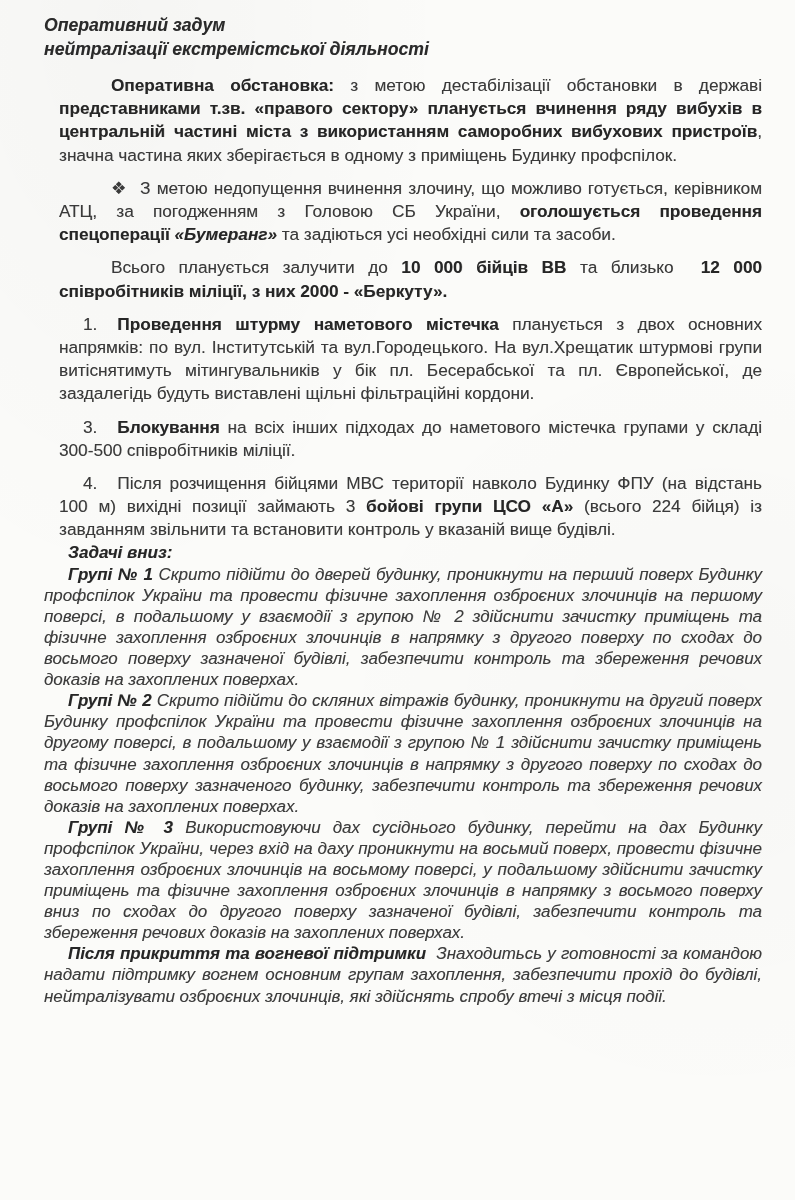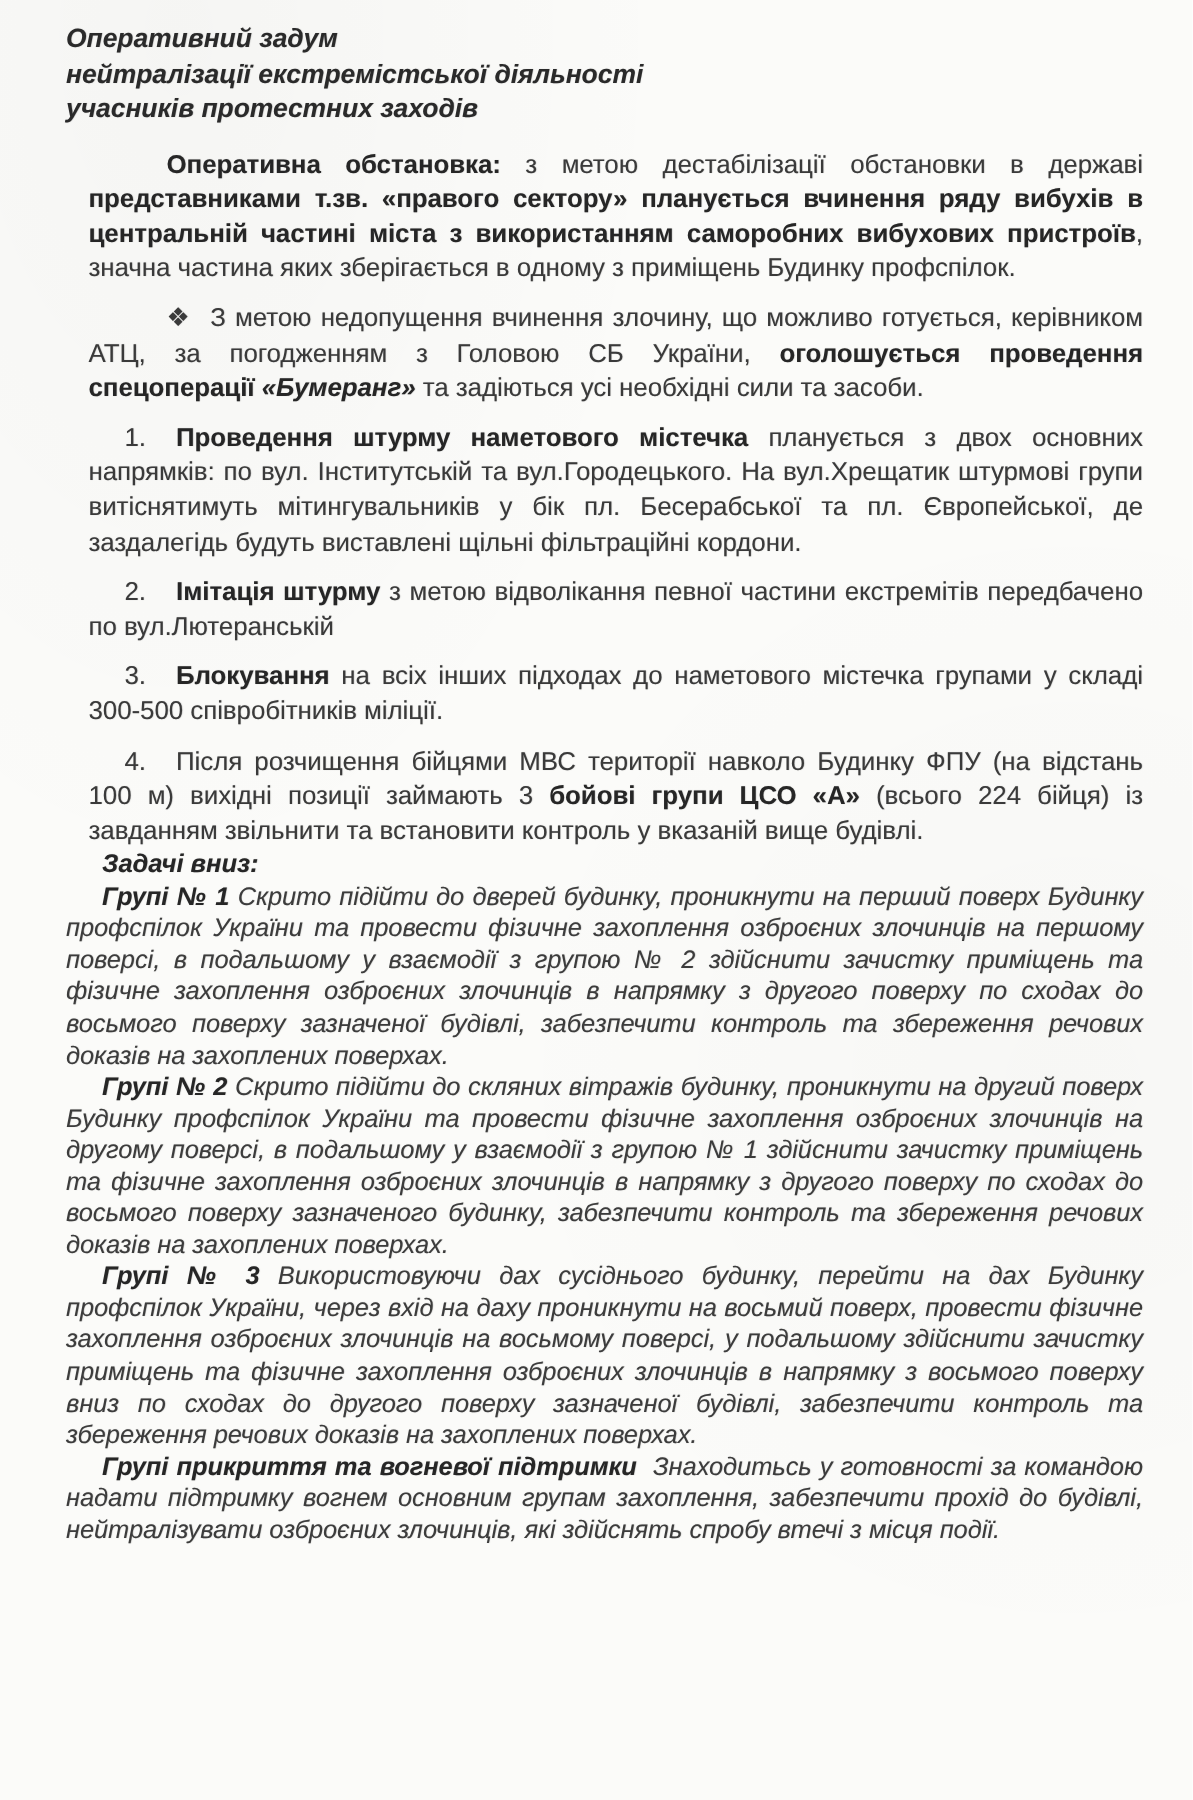--- a/index.html
+++ b/index.html
@@ -28,41 +28,40 @@
   .gb { font-weight:bold; color:#262626;margin-top:44px; }
 </style>
 </head>
 <body>
 
 <div class="page">
 
   <div class="title">
     <div>Оперативний задум</div>
     <div>нейтралізації екстремістської діяльності</div>
-    <div>учасників протестних заходів</div>
   </div>
 
   <p class="para"><span class="b">Оперативна обстановка: </span><span>з метою дестабілізації обстановки в державі </span><span class="b">представниками т.зв. «правого сектору» планується вчинення ряду вибухів в центральній частині міста з використанням саморобних вибухових пристроїв</span><span>, значна частина яких зберігається в одному з приміщень Будинку профспілок.</span></p>
 
   <p class="para"><span>❖</span><span>&nbsp; З метою недопущення вчинення злочину, що можливо готується, керівником АТЦ, за погодженням з Головою СБ України, </span><span class="b">оголошується проведення спецоперації </span><span class="bi">«Бумеранг»</span><span> та задіються усі необхідні сили та засоби.</span></p>
 
 
+  <p class="para"><span>Всього планується залучити до </span><span class="b">10 000 бійців ВВ</span><span> та близько &nbsp;</span><span class="b">12 000 співробітників міліції, з них 2000 - «Беркуту».</span></p>
 
   <p class="para numbered"><span>1.</span><span class="numgap"></span><span class="b">Проведення штурму наметового містечка</span><span> планується з двох основних напрямків: по вул. Інститутській та вул.Городецького. На вул.Хрещатик штурмові групи витіснятимуть мітингувальників у бік пл. Бесерабської та пл. Європейської, де заздалегідь будуть виставлені щільні фільтраційні кордони.</span></p>
 
-  <p class="para numbered"><span>2.</span><span class="numgap"></span><span class="b">Імітація штурму</span><span> з метою відволікання певної частини екстремітів передбачено по вул.Лютеранській</span></p>
 
   <p class="para numbered"><span>3.</span><span class="numgap"></span><span class="b">Блокування</span><span> на всіх інших підходах до наметового містечка групами у складі 300-500 співробітників міліції.</span></p>
 
   <p class="para numbered no-gap"><span>4.</span><span class="numgap"></span><span>Після розчищення бійцями МВС території навколо Будинку ФПУ (на відстань 100 м) вихідні позиції займають 3 </span><span class="b">бойові групи ЦСО «А»</span><span> (всього 224 бійця) із завданням звільнити та встановити контроль у вказаній вище будівлі.</span></p>
 
   <p class="tasks">Задачі вниз:</p>
 
   <p class="group"><span class="gb">Групі № 1</span><span> Скрито підійти до дверей будинку, проникнути на перший поверх Будинку профспілок України та провести фізичне захоплення озброєних злочинців на першому поверсі, в подальшому у взаємодії з групою № 2 здійснити зачистку приміщень та фізичне захоплення озброєних злочинців в напрямку з другого поверху по сходах до восьмого поверху зазначеної будівлі, забезпечити контроль та збереження речових доказів на захоплених поверхах.</span></p>
 
   <p class="group"><span class="gb">Групі № 2</span><span> Скрито підійти до скляних вітражів будинку, проникнути на другий поверх Будинку профспілок України та провести фізичне захоплення озброєних злочинців на другому поверсі, в подальшому у взаємодії з групою № 1 здійснити зачистку приміщень та фізичне захоплення озброєних злочинців в напрямку з другого поверху по сходах до восьмого поверху зазначеного будинку, забезпечити контроль та збереження речових доказів на захоплених поверхах.</span></p>
 
   <p class="group"><span class="gb">Групі № 3</span><span> Використовуючи дах сусіднього будинку, перейти на дах Будинку профспілок України, через вхід на даху проникнути на восьмий поверх, провести фізичне захоплення озброєних злочинців на восьмому поверсі, у подальшому здійснити зачистку приміщень та фізичне захоплення озброєних злочинців в напрямку з восьмого поверху вниз по сходах до другого поверху зазначеної будівлі, забезпечити контроль та збереження речових доказів на захоплених поверхах.</span></p>
 
-  <p class="group"><span class="gb">Групі прикриття та вогневої підтримки</span><span>&nbsp; Знаходитьсь у готовності за командою надати підтримку вогнем основним групам захоплення, забезпечити прохід до будівлі, нейтралізувати озброєних злочинців, які здійснять спробу втечі з місця події.</span></p>
+  <p class="group"><span class="gb">Після прикриття та вогневої підтримки</span><span>&nbsp; Знаходитьсь у готовності за командою надати підтримку вогнем основним групам захоплення, забезпечити прохід до будівлі, нейтралізувати озброєних злочинців, які здійснять спробу втечі з місця події.</span></p>
 
 
 </div>
 
 </body></html>

